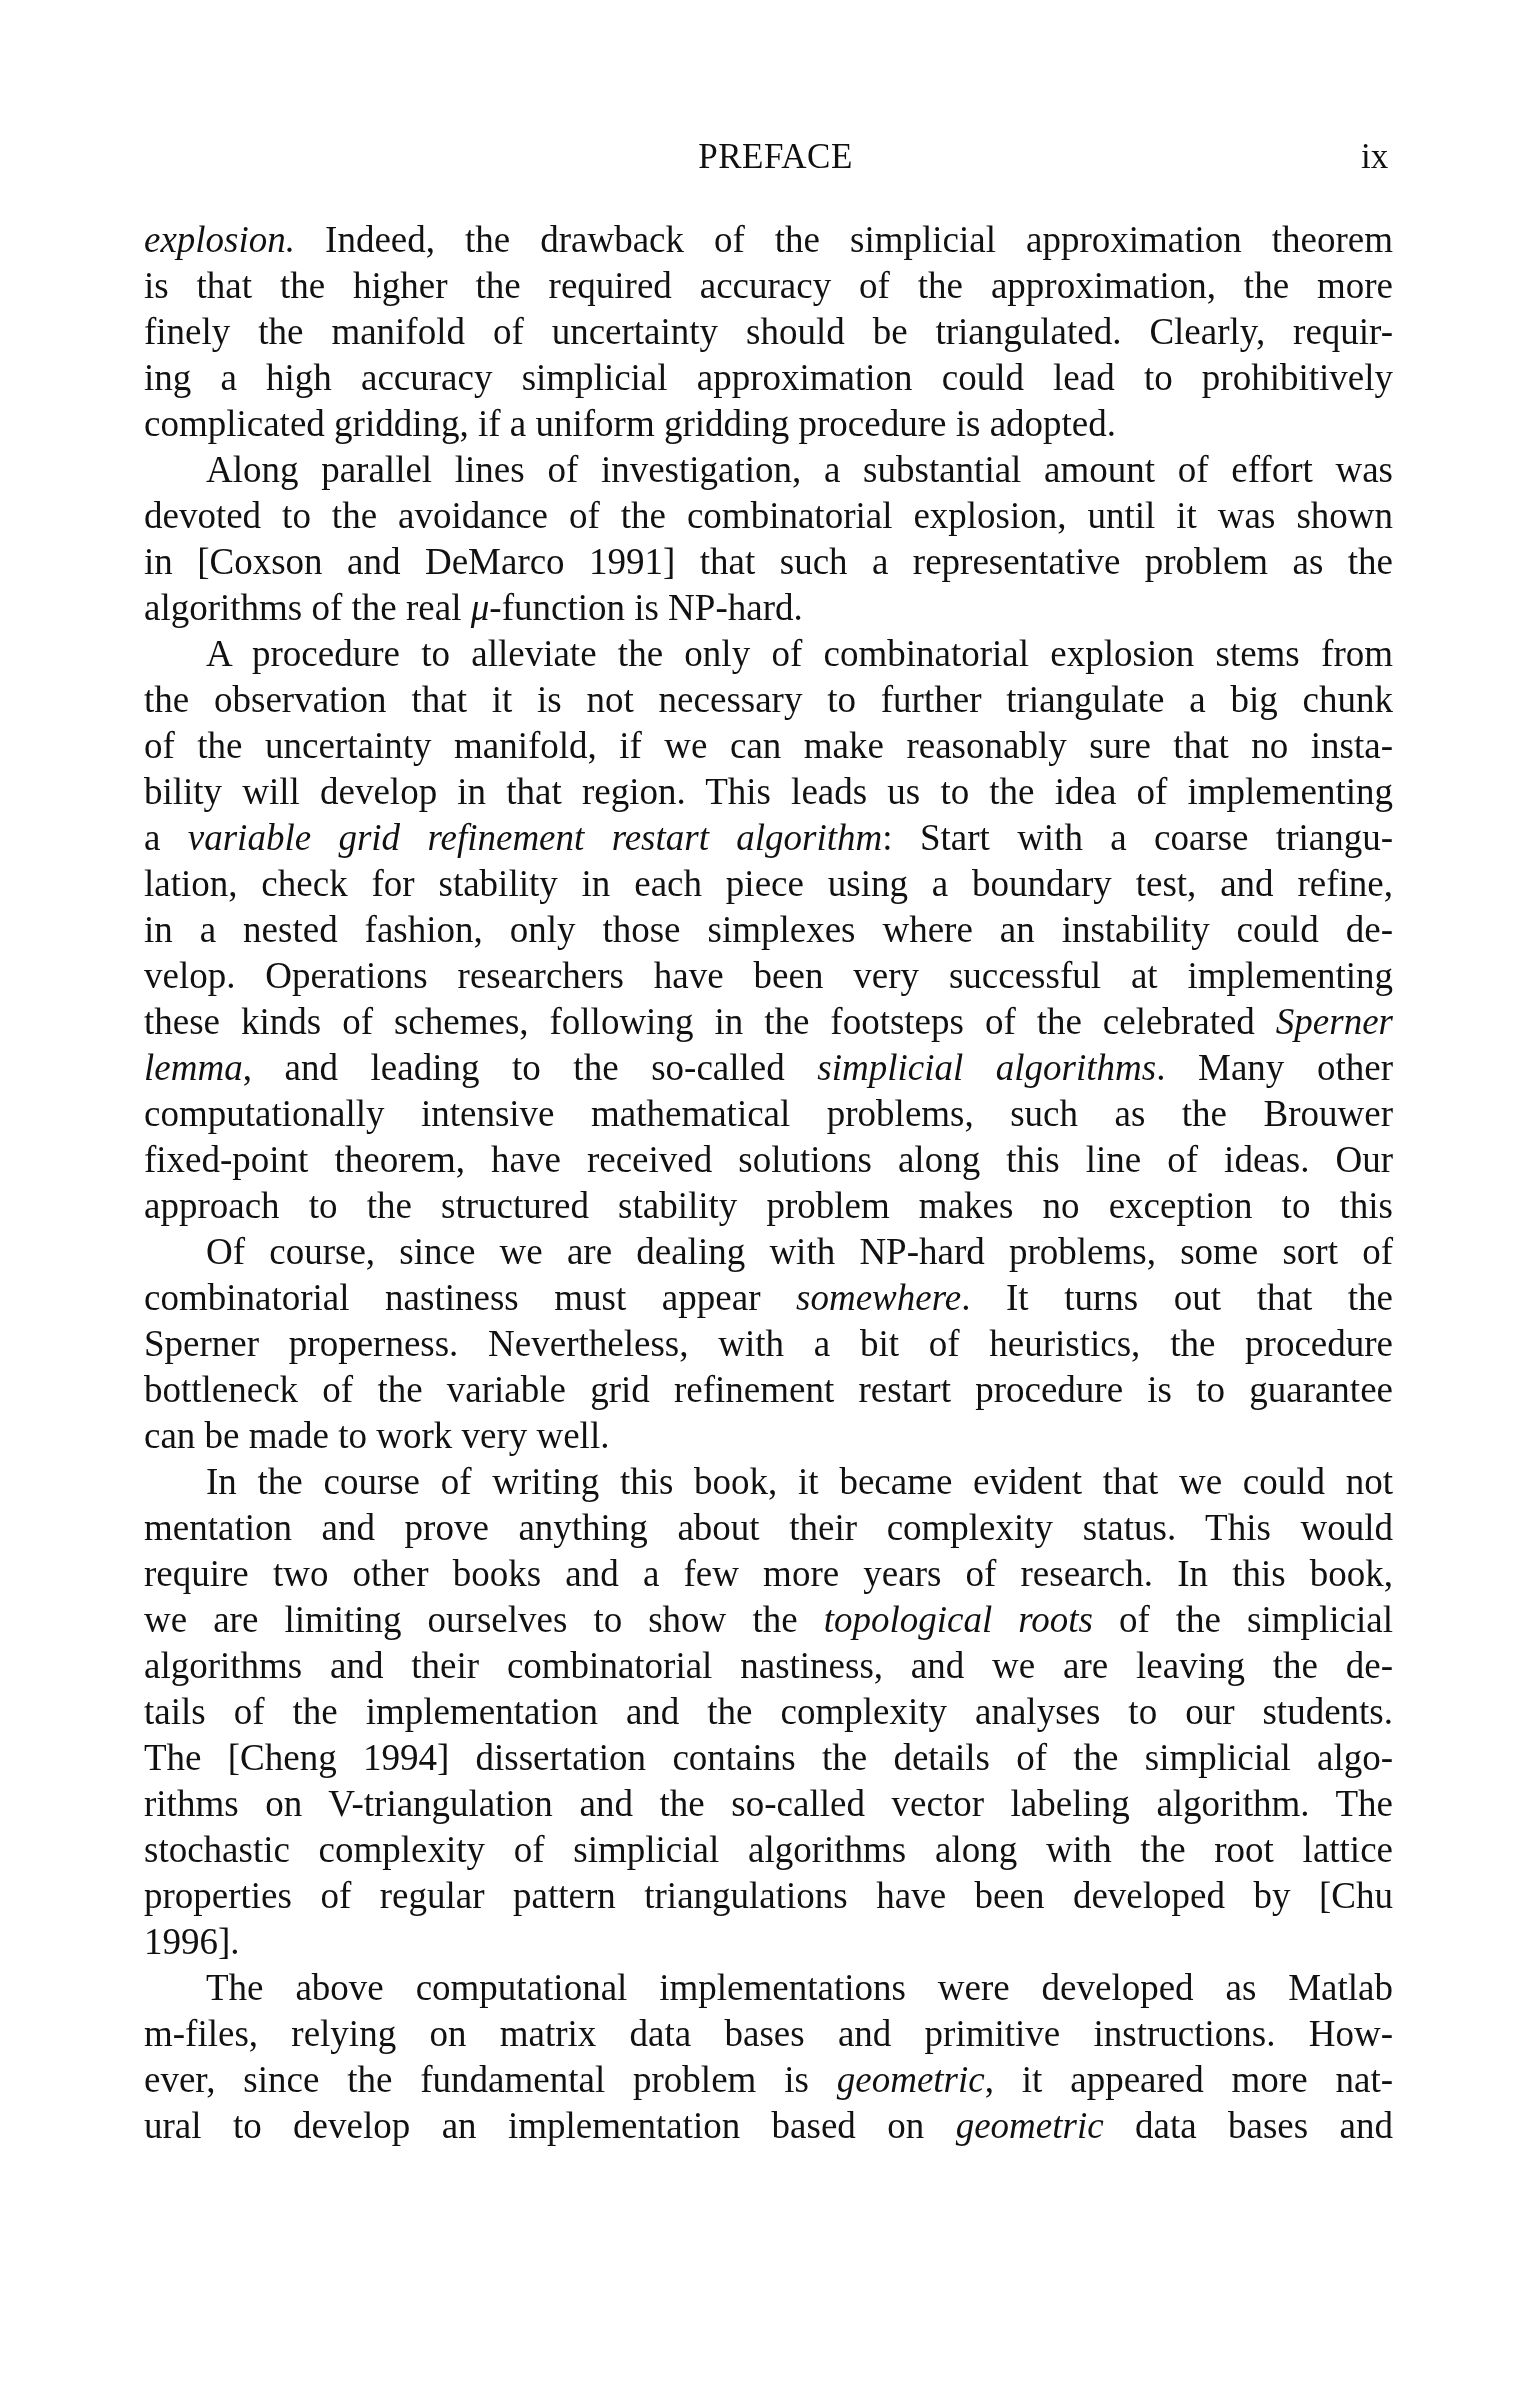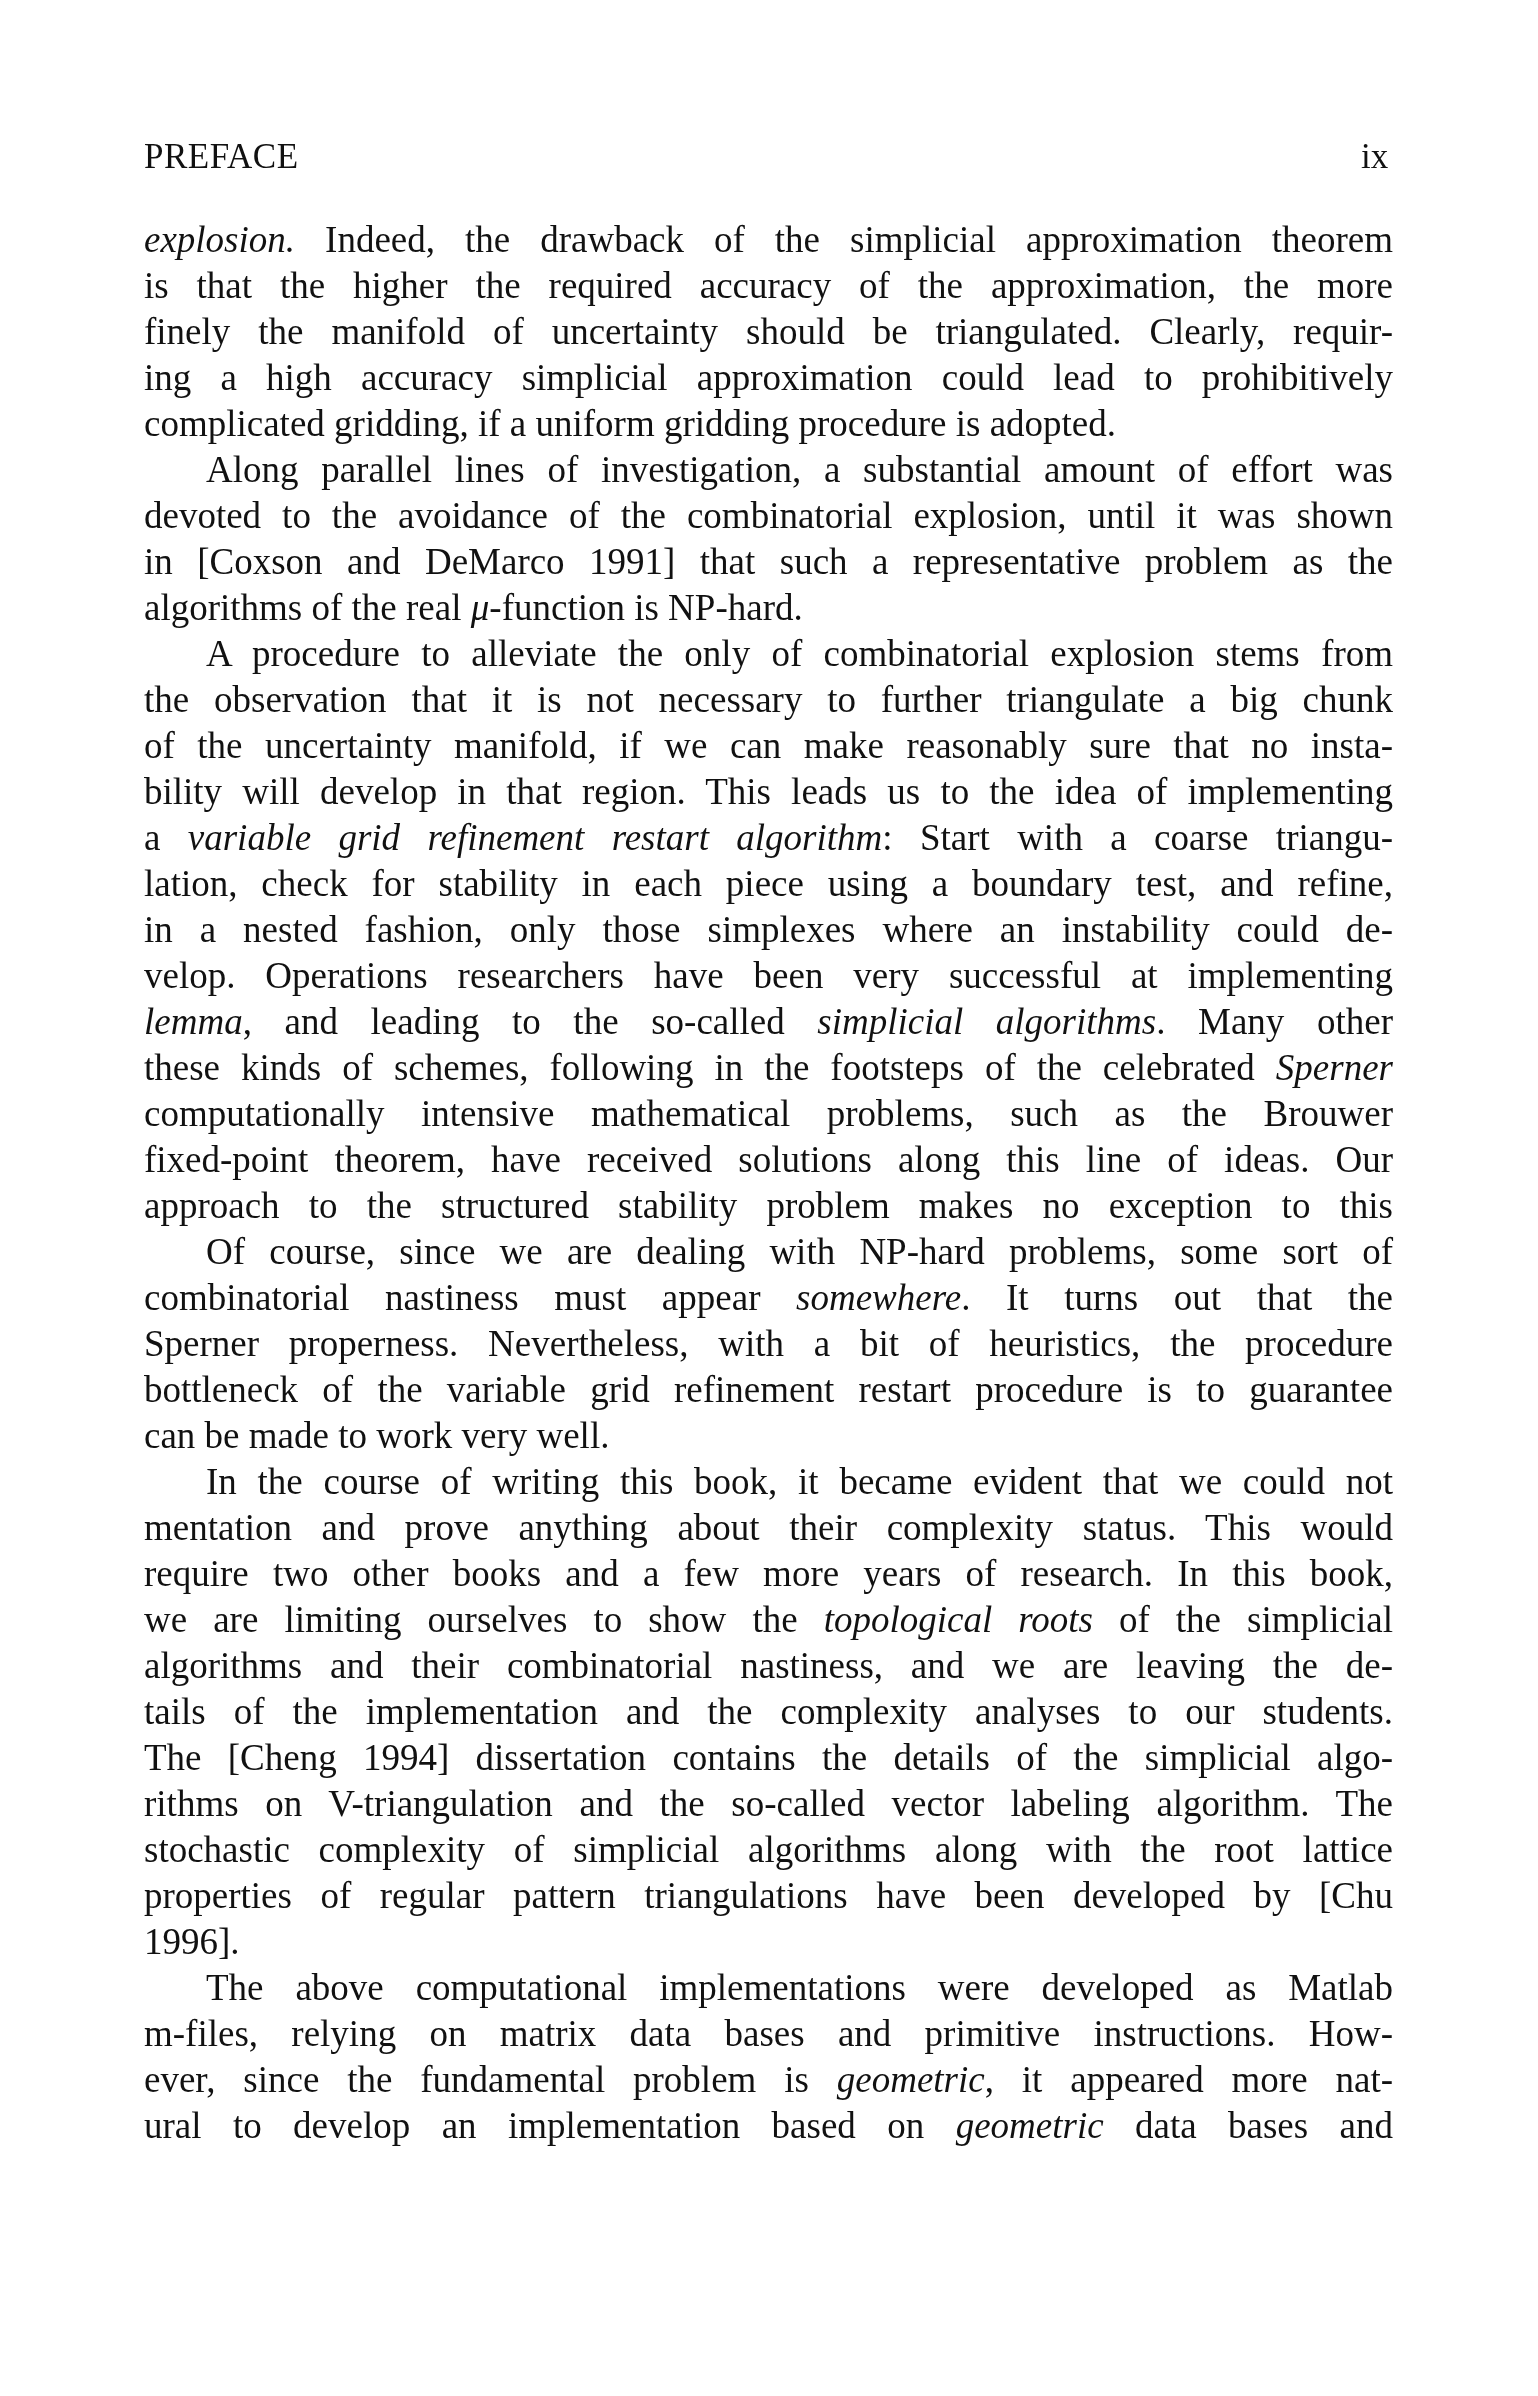--- a/index.html
+++ b/index.html
@@ -1,20 +1,20 @@
 <!DOCTYPE html>
 <html style="font-size:15px"><head>
 <meta charset="utf-8">
 <style>
   html, body { margin: 0; padding: 0; background: #ffffff; }
   body { width: 1538px; height: 2397px; position: relative; overflow: hidden;
          font-family: "Liberation Serif", "DejaVu Serif", serif; color: #111111; }
   .page { position: absolute; left: 0; top: 0; width: 1538px; height: 2397px; background: #ffffff; }
   .running-head { position: absolute; left: 144px; top: 135px; width: 1249px; height: 43px; font-size: 35px; line-height: 43px; }
-  .running-title { position: absolute; left: 0; width: 1231px; text-align: left; letter-spacing: 0.5px; }
+  .running-title { position: absolute; left: 16px; width: 1231px; text-align: center; letter-spacing: 0.5px; }
   .folio { position: absolute; right: 4.7px; top: 0; }
   .body-text { position: absolute; left: 144px; top: 217px; width: 1249px; font-size: 37px; }
   .line { height: 46px; line-height: 46px; white-space: nowrap; text-align: justify; text-align-last: justify; overflow: visible; }
   .line.last { text-align-last: left; }
   .line.indent { text-indent: 62px; }
   .line span.seg { white-space: normal; }
   .it { font-style: italic; }
   .line-inner { display: block; white-space: normal; }
 </style>
 </head>
@@ -71,24 +71,24 @@
       <div class="line">
         <span class="line-inner"><span class="seg">lation, check for stability in each piece using a boundary test, and refine,</span></span>
       </div>
       <div class="line">
         <span class="line-inner"><span class="seg">in a nested fashion, only those simplexes where an instability could de-</span></span>
       </div>
       <div class="line">
         <span class="line-inner"><span class="seg">velop. Operations researchers have been very successful at implementing</span></span>
       </div>
       <div class="line">
-        <span class="line-inner"><span class="seg it">lemma</span><span class="seg">, and leading to the so-called </span><span class="seg it">simplicial algorithms</span><span class="seg">. Many other</span></span>
+        <span class="line-inner"><span class="seg">these kinds of schemes, following in the footsteps of the celebrated </span><span class="seg it">Sperner</span></span>
       </div>
       <div class="line">
-        <span class="line-inner"><span class="seg">these kinds of schemes, following in the footsteps of the celebrated </span><span class="seg it">Sperner</span></span>
+        <span class="line-inner"><span class="seg it">lemma</span><span class="seg">, and leading to the so-called </span><span class="seg it">simplicial algorithms</span><span class="seg">. Many other</span></span>
       </div>
       <div class="line">
         <span class="line-inner"><span class="seg">computationally intensive mathematical problems, such as the Brouwer</span></span>
       </div>
       <div class="line">
         <span class="line-inner"><span class="seg">fixed-point theorem, have received solutions along this line of ideas. Our</span></span>
       </div>
       <div class="line">
         <span class="line-inner"><span class="seg">approach to the structured stability problem makes no exception to this</span></span>
       </div>

